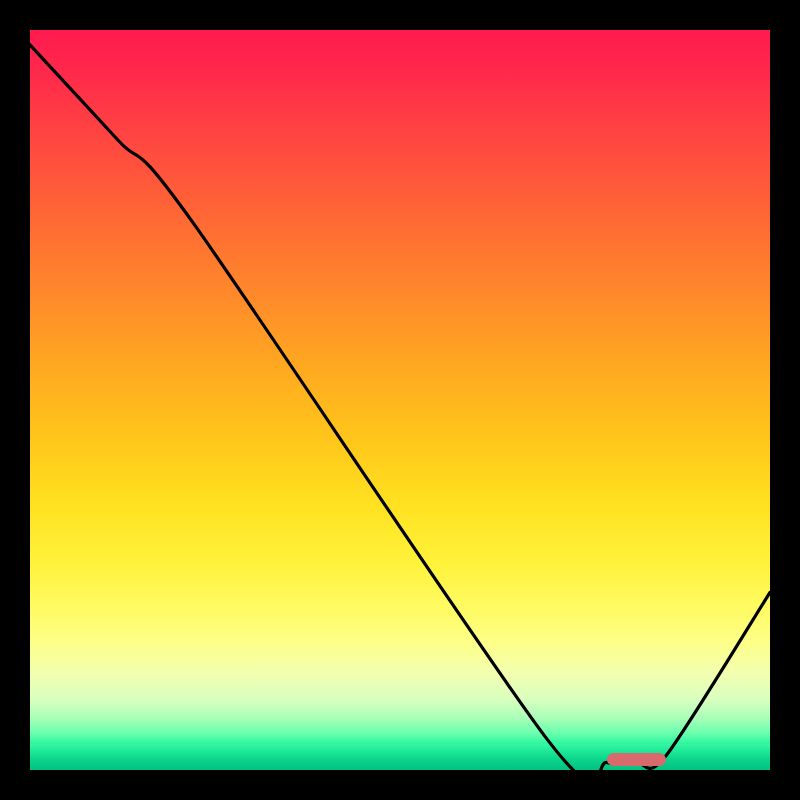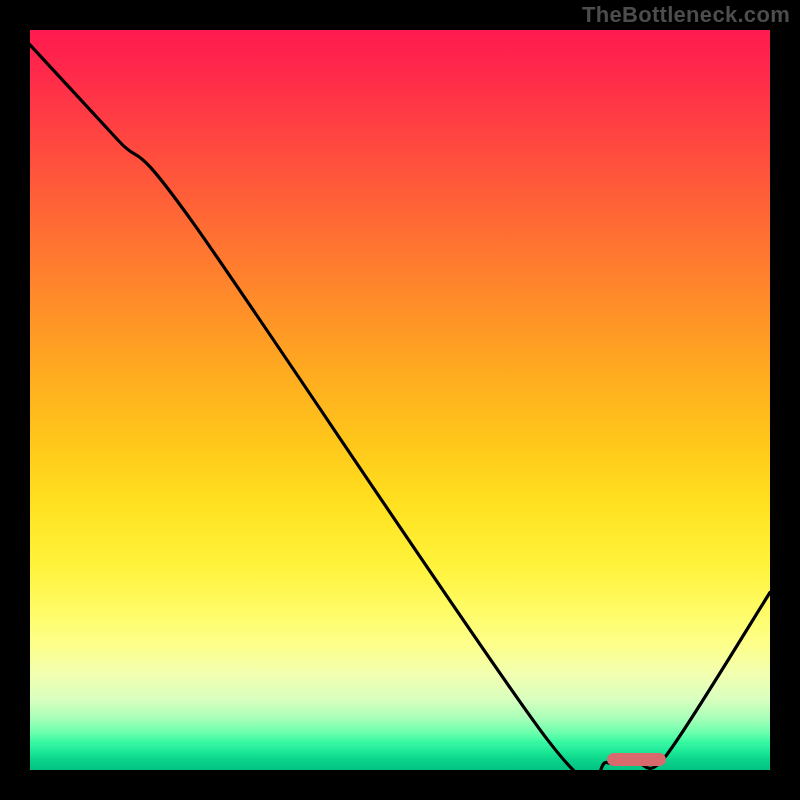--- a/index.html
+++ b/index.html
@@ -89,21 +89,20 @@
     position: absolute;
     background: #d86a6e;
     border-radius: 7px;
   }
 </style>
 </head>
 <body>
 
 <div class="frame">
 
-  <div class="watermark">TheBottleneck.com</div>
 
   <div class="plot-outer">
     <div class="plot-inner">
 
       <div class="gradient"></div>
       <div class="green-strip"></div>
 
       <svg class="curve" viewBox="0 0 740 740" preserveAspectRatio="none">
         <path id="curve-path" fill="none" stroke="#000000" stroke-width="3.2" stroke-linecap="round" stroke-linejoin="round" d="M 0.0 14.8 C 13.3 29.2, 64.4 84.4, 88.8 111.0 C 113.2 137.6, 98.4 102.5, 162.8 192.4 C 227.2 282.3, 455.8 629.4, 518.0 710.4 C 580.2 791.4, 563.9 729.3, 577.2 732.6 C 590.5 735.9, 597.9 733.7, 606.8 732.6 C 615.7 731.5, 616.4 750.7, 636.4 725.2 C 656.4 699.7, 724.5 586.8, 740.0 562.4"></path>
       </svg>

